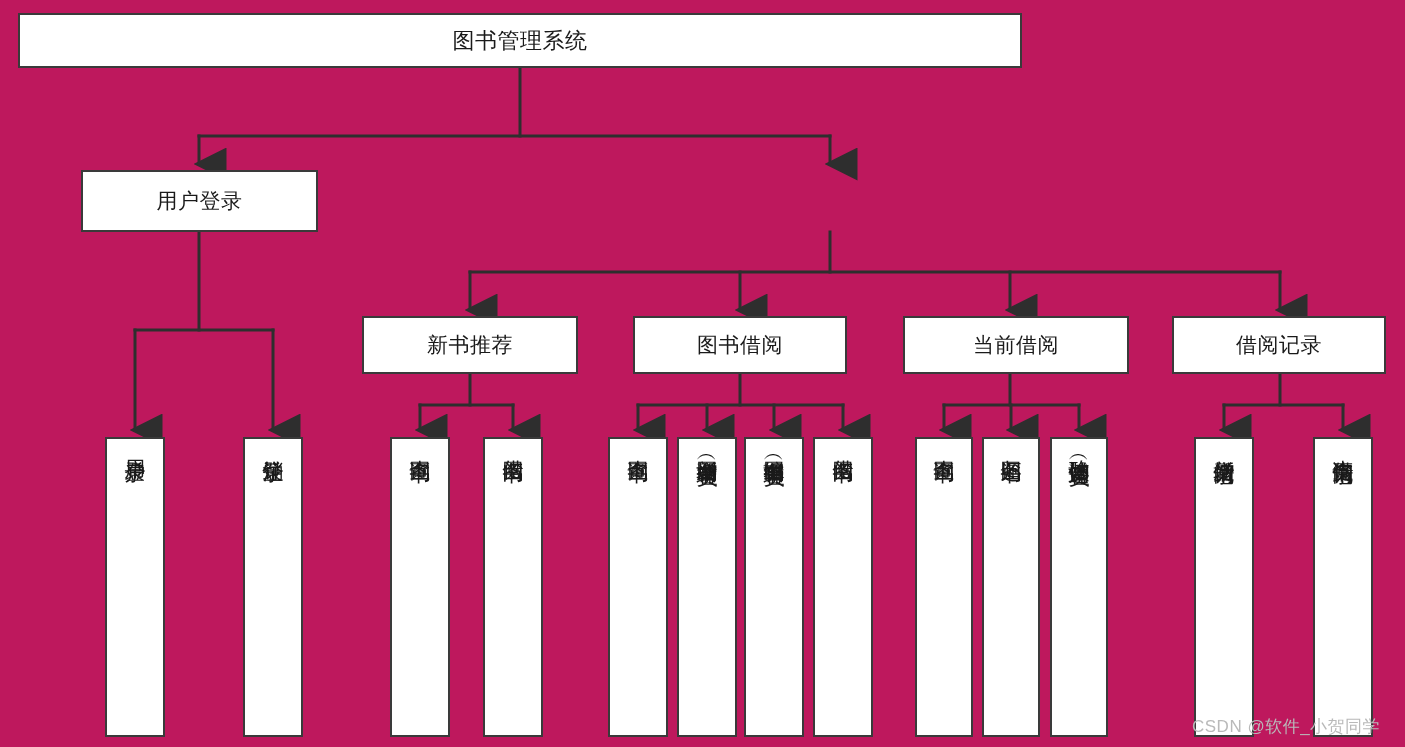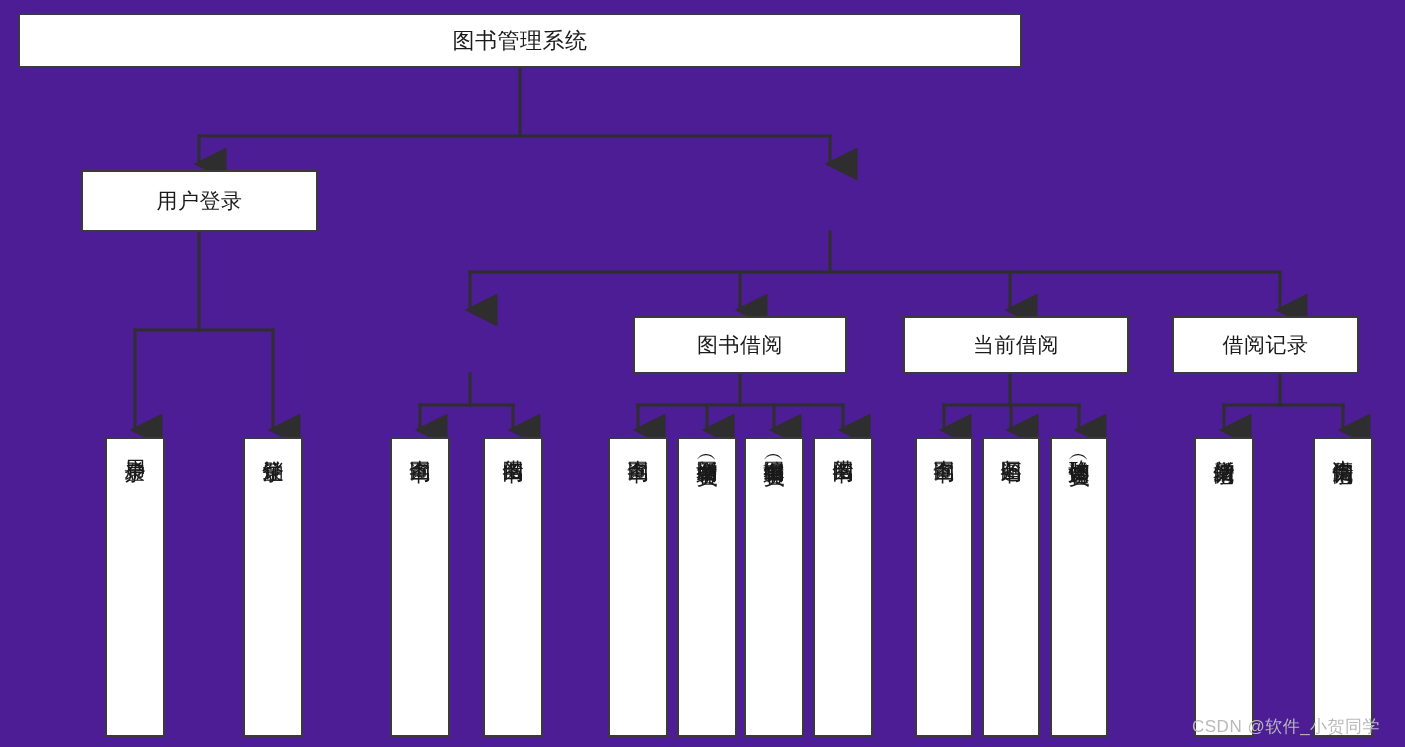--- a/index.html
+++ b/index.html
@@ -7,21 +7,21 @@
     padding: 0;
     background: #ffffff;
   }
   body {
     font-family: "Liberation Sans", "DejaVu Sans", sans-serif;
   }
   #canvas {
     position: relative;
     width: 1405px;
     height: 747px;
-    background: #4c1d95;
+    background: #be185d;
     overflow: hidden;
   }
   #edges {
     position: absolute;
     left: 0;
     top: 0;
     width: 1405px;
     height: 747px;
     pointer-events: none;
   }
@@ -122,27 +122,30 @@
   </svg>
 
   <div class="node horiz root" style="left:18px; top:13px; width:1004px; height:55px;">
     <span class="node-label">图书管理系统</span>
   </div>
 
   <div class="node horiz" style="left:81px; top:170px; width:237px; height:62px;">
     <span class="node-label">用户登录</span>
   </div>
 
+  <div class="node horiz" style="left:362px; top:316px; width:216px; height:58px;">
+    <span class="node-label">新书推荐</span>
+  </div>
   <div class="node horiz" style="left:633px; top:316px; width:214px; height:58px;">
     <span class="node-label">图书借阅</span>
   </div>
   <div class="node horiz" style="left:903px; top:316px; width:226px; height:58px;">
     <span class="node-label">当前借阅</span>
   </div>
-  <div class="node horiz" style="left:1172px; top:316px; width:187px; height:58px;">
+  <div class="node horiz" style="left:1172px; top:316px; width:214px; height:58px;">
     <span class="node-label">借阅记录</span>
   </div>
 
   <div class="node vert" style="left:105px; top:437px; width:60px; height:300px;">
     <span class="node-label">用户登录</span>
   </div>
   <div class="node vert" style="left:243px; top:437px; width:60px; height:300px;">
     <span class="node-label">注销登录</span>
   </div>
 

